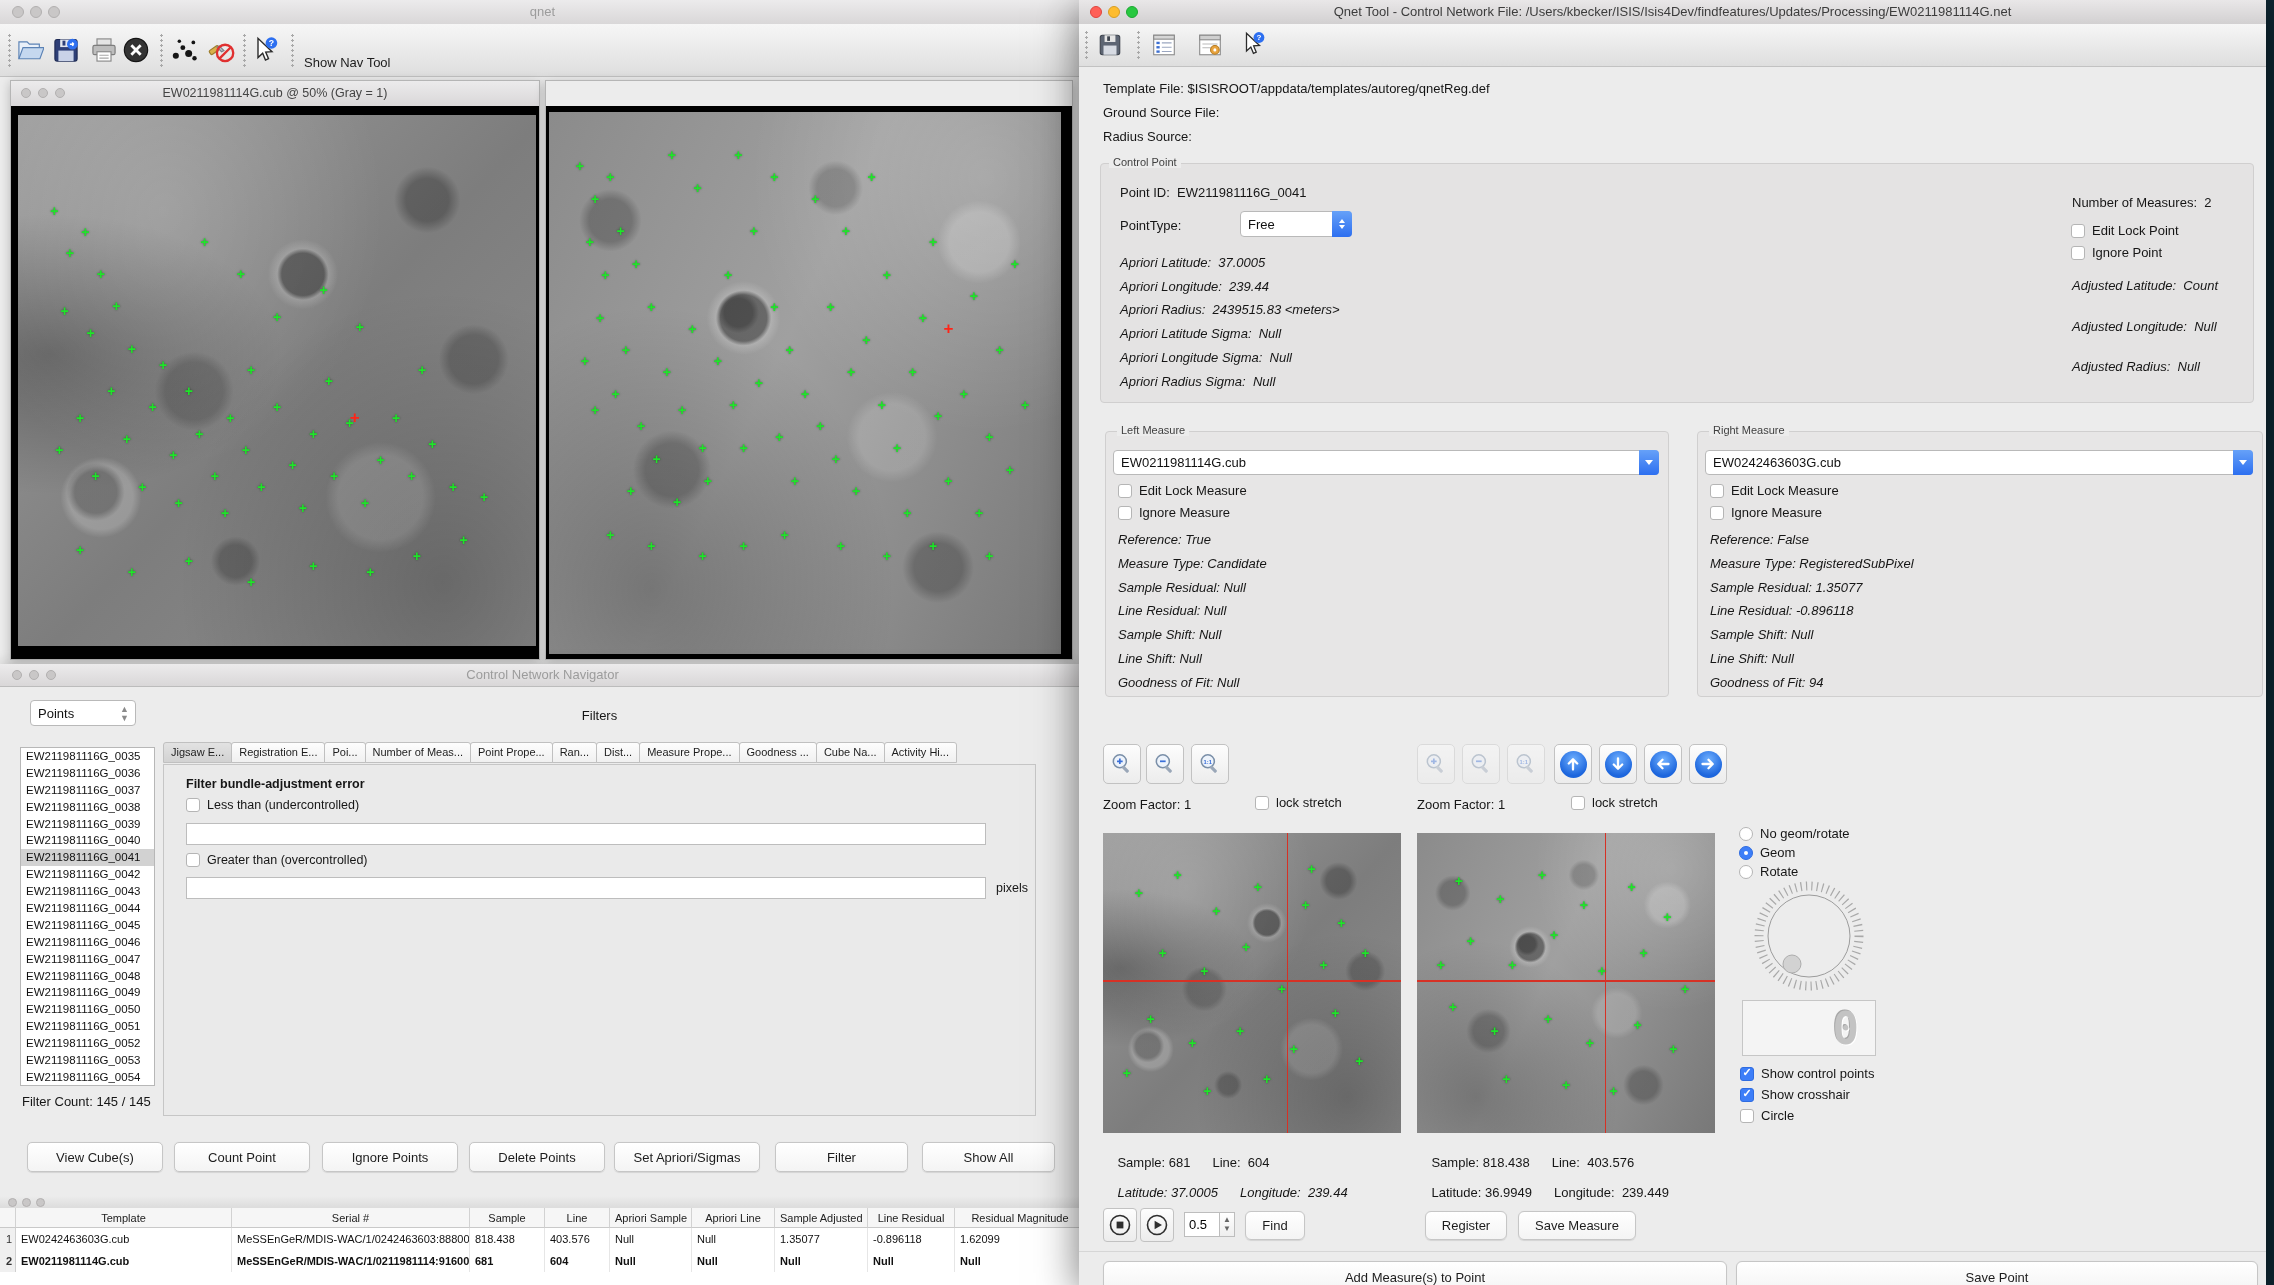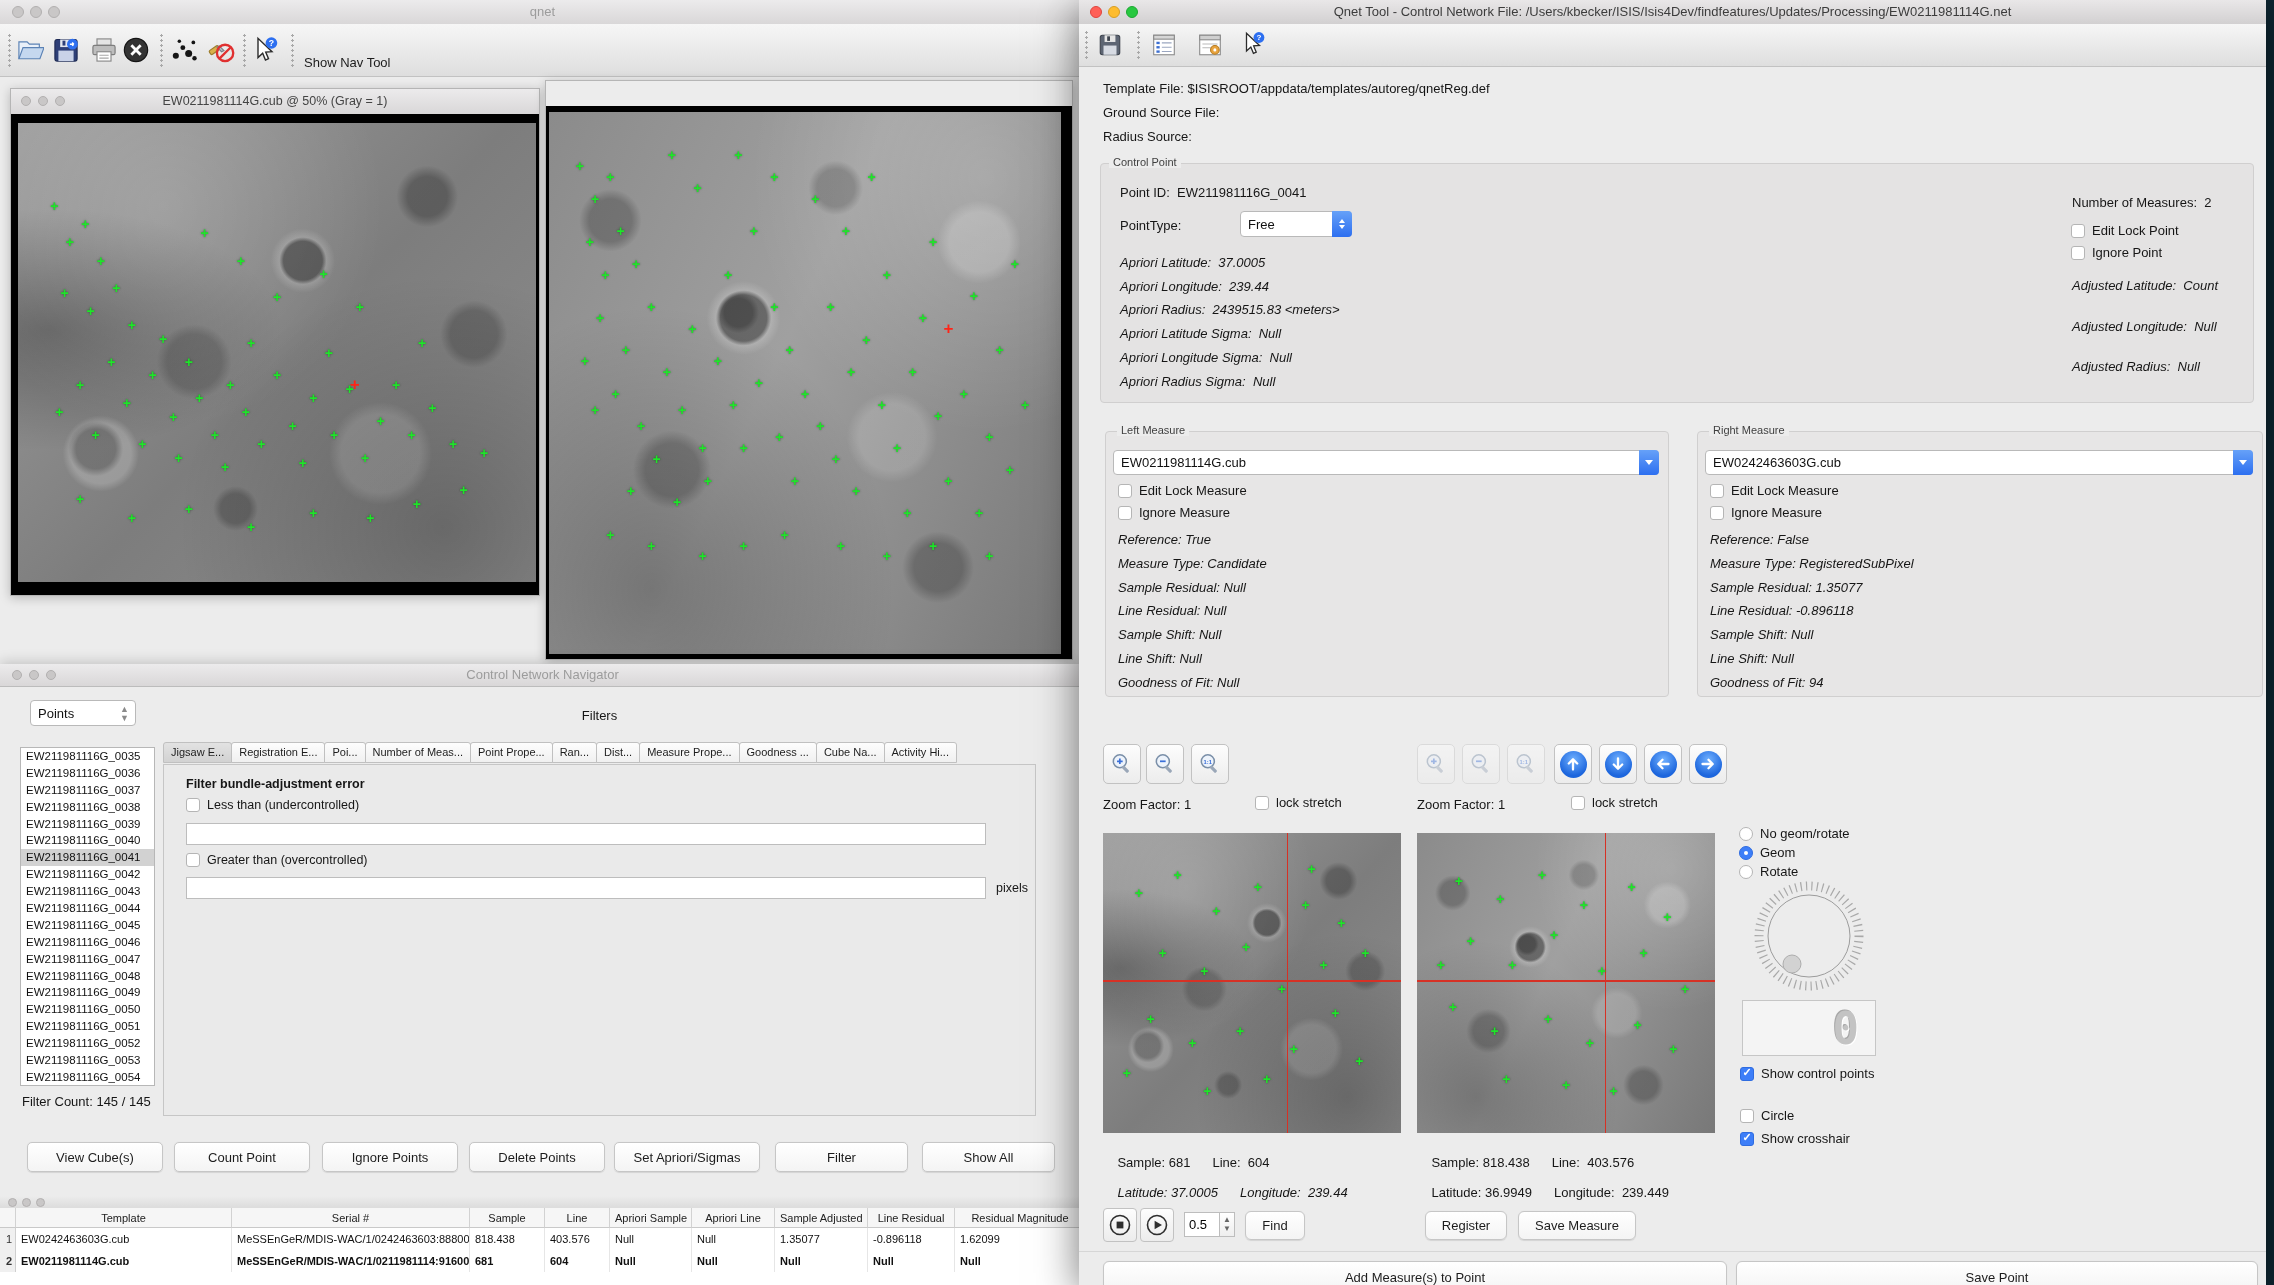--- a/index.html
+++ b/index.html
@@ -178,21 +178,21 @@
       <svg viewBox="0 0 24 24" width="28" height="28">
           <path d="M6 2 L6 18.5 L10 14.8 L12.4 20.6 L15 19.5 L12.6 13.8 L18 13.4 Z" fill="#fff" stroke="#2c2c2c" stroke-width="1.2"></path>
           <circle cx="17.5" cy="6" r="5" fill="#2d6ff0"></circle>
           <text x="17.5" y="8.3" font-size="7.5" text-anchor="middle" fill="#fff" font-family="Liberation Sans, sans-serif" font-weight="bold">?</text>
         </svg>
     </span>
     <span class="thandle" style="left:291px;top:9px;height:34px;"></span>
     <span class="tblabel" style="left:304px;top:31px;">Show Nav Tool</span>
   </div>
 
-  <div class="abs" style="left:10px;top:88px;width:530px;height:508px;background:#ececec;border:1px solid #b5b5b5;box-sizing:border-box;box-shadow:0 2px 10px rgba(0,0,0,.22);">
+  <div class="abs" style="left:10px;top:80px;width:530px;height:580px;background:#ececec;border:1px solid #b5b5b5;box-sizing:border-box;box-shadow:0 2px 10px rgba(0,0,0,.22);">
     <div class="titlebar" style="height:25px;">
       <span class="dot sm" style="left:10px;"></span>
       <span class="dot sm" style="left:27px;"></span>
       <span class="dot sm" style="left:44px;"></span>
       <div class="title-text" style="font-size:12.5px;color:#444;top:5px;">EW0211981114G.cub @ 50% (Gray = 1)</div>
     </div>
     <div class="abs" style="left:0;top:25px;right:0;bottom:0;background:#000;">
       <div class="moon" style="left:7px;top:9px;right:3px;bottom:13px;">
         <span class="rx" style="left: 65%; top: 57%;">+</span>
       <span class="gx" style="left: 7%; top: 18%;">+</span>
@@ -755,21 +755,21 @@
   </div>
 
   <div class="abs" style="left:663px;top:1000px;width:134px;height:56px;background:#f4f4f4;border:1px solid #c6c6c6;box-sizing:border-box;">
     <span style="position:absolute;right:16px;top:2px;font-family:'DejaVu Sans Mono',monospace;font-size:44px;font-weight:bold;color:#c3c3c3;text-shadow:1px 1px 0 #ffffff,-1px -1px 0 #a6a6a6;">0</span>
   </div>
 
   <div class="cbrow" style="left:661px;top:1066px;">
     <span class="cb checked"></span>
     <span>Show control points</span>
   </div>
-  <div class="cbrow" style="left:661px;top:1087px;margin-top:44px;">
+  <div class="cbrow" style="left:661px;top:1087px;">
     <span class="cb checked"></span>
     <span>Show crosshair</span>
   </div>
   <div class="cbrow" style="left:661px;top:1108px;">
     <span class="cb"></span>
     <span>Circle</span>
   </div>
 
   <div class="tline" style="left:24px;top:1140px;">
     <span>Sample: 681</span><span style="display:inline-block;width:22px;"></span><span>Line:  604</span>

